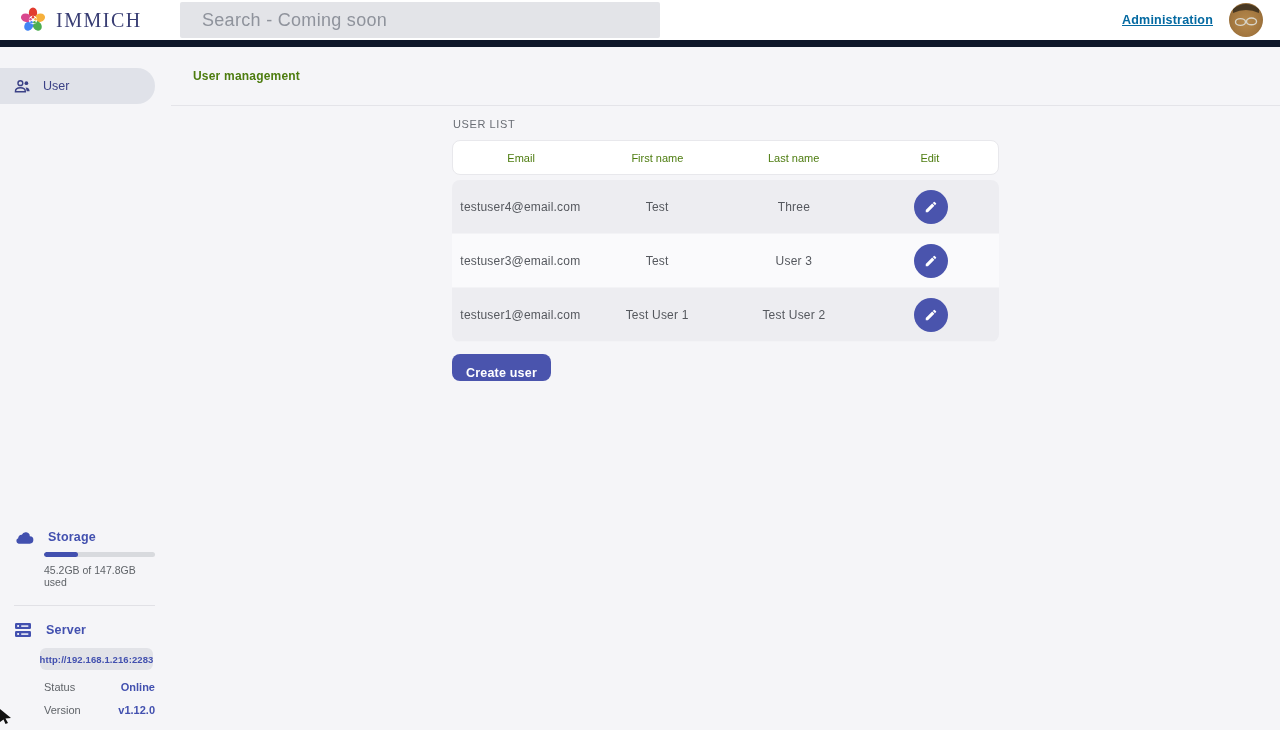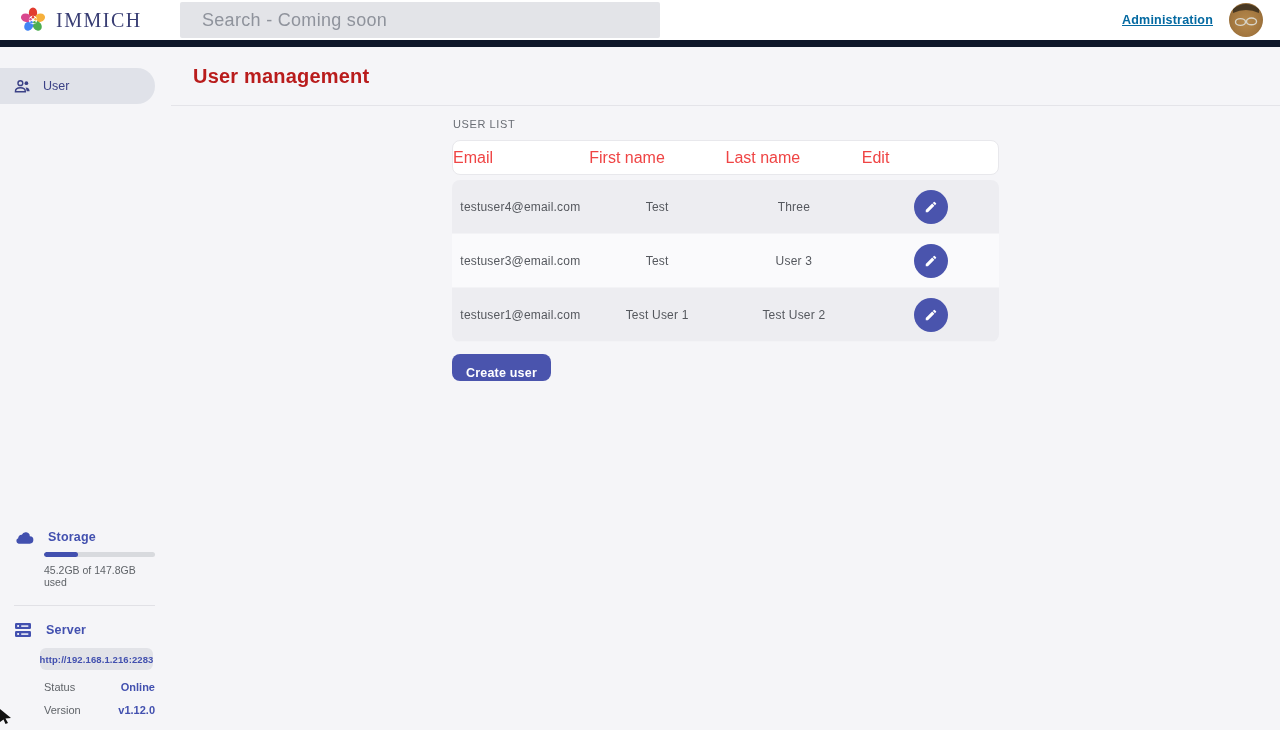--- a/index.html
+++ b/index.html
@@ -94,33 +94,33 @@
   .kv-row {
     display: flex; justify-content: space-between; align-items: center;
     margin: 11px 0 0 30px;
   }
   .kv-label { font-size: 11px; color: #5f6368; }
   .kv-value { font-size: 11px; font-weight: 700; color: #4250af; }
 
   
   .main { flex: 1; display: flex; flex-direction: column; }
   .main-titlebar { height: 59px; display: flex; align-items: center; padding-left: 22px; border-bottom: 1px solid #e4e4e9; }
-  .page-title { font-size: 20px; font-weight: 600; color: #b91c1c; letter-spacing: .2px; }
+  .page-title { font-size: 12px; font-weight: 600; color: #4d7c0f; letter-spacing: .2px; }
   .main-content { width: 547px; margin: 0 auto; padding-top: 12px; }
   .section-label { font-size: 11px; color: #6a6e75; letter-spacing: .6px; margin: 0 0 10px 1px; }
 
   .table-header {
     display: flex;
     height: 35px;
     background: #ffffff;
     border: 1px solid #e8e8ec;
     border-radius: 8px;
     align-items: center;
   }
-  .th { flex: 1; font-size: 16px; font-weight: 500; color: #ef4444; }
+  .th { flex: 1; text-align: center; font-size: 11px; font-weight: 500; color: #4d7c0f; }
   .table-body { margin-top: 5px; border-radius: 8px; overflow: hidden; }
   .table-row {
     display: flex; align-items: center; height: 54px;
     border-bottom: 1px solid #f3f3f6;
   }
   .table-row:nth-child(odd) { background: #ededf1; }
   .table-row:nth-child(even) { background: #fafafc; }
   .td { flex: 1; text-align: center; font-size: 12px; color: #55585e; letter-spacing: .2px; }
   .td-edit { flex: 1; display: flex; justify-content: center; }
   .edit-btn {

